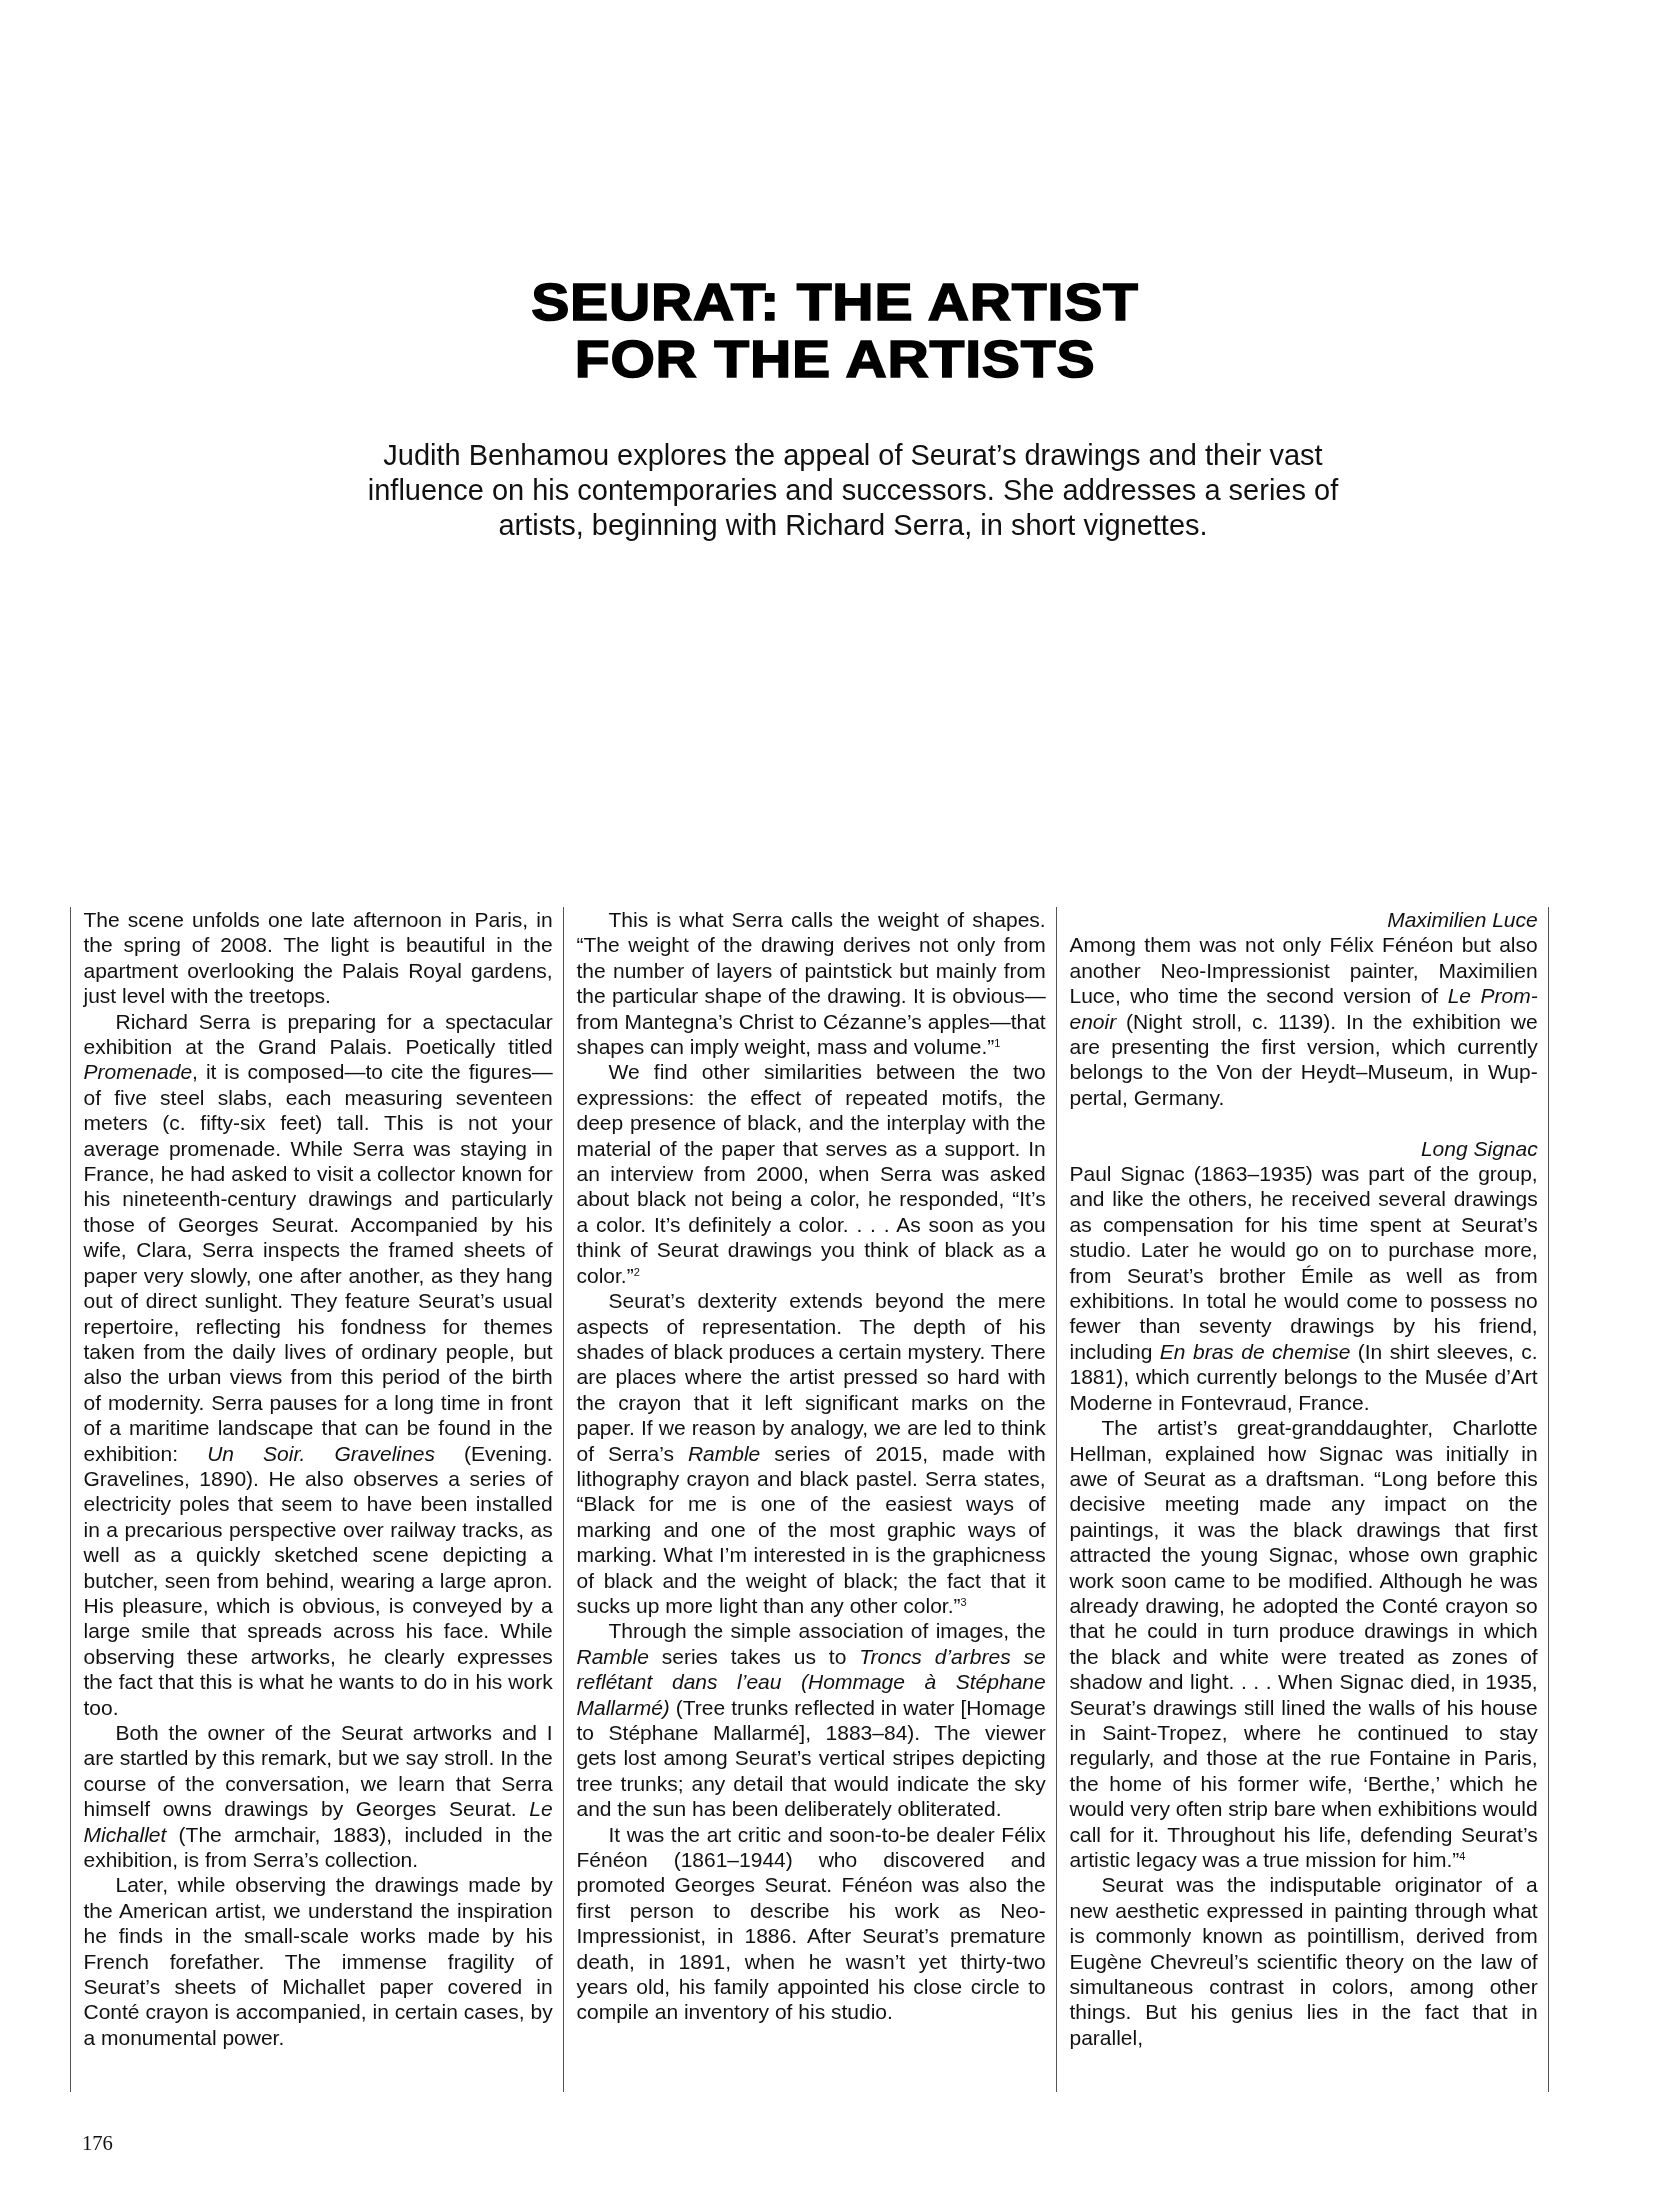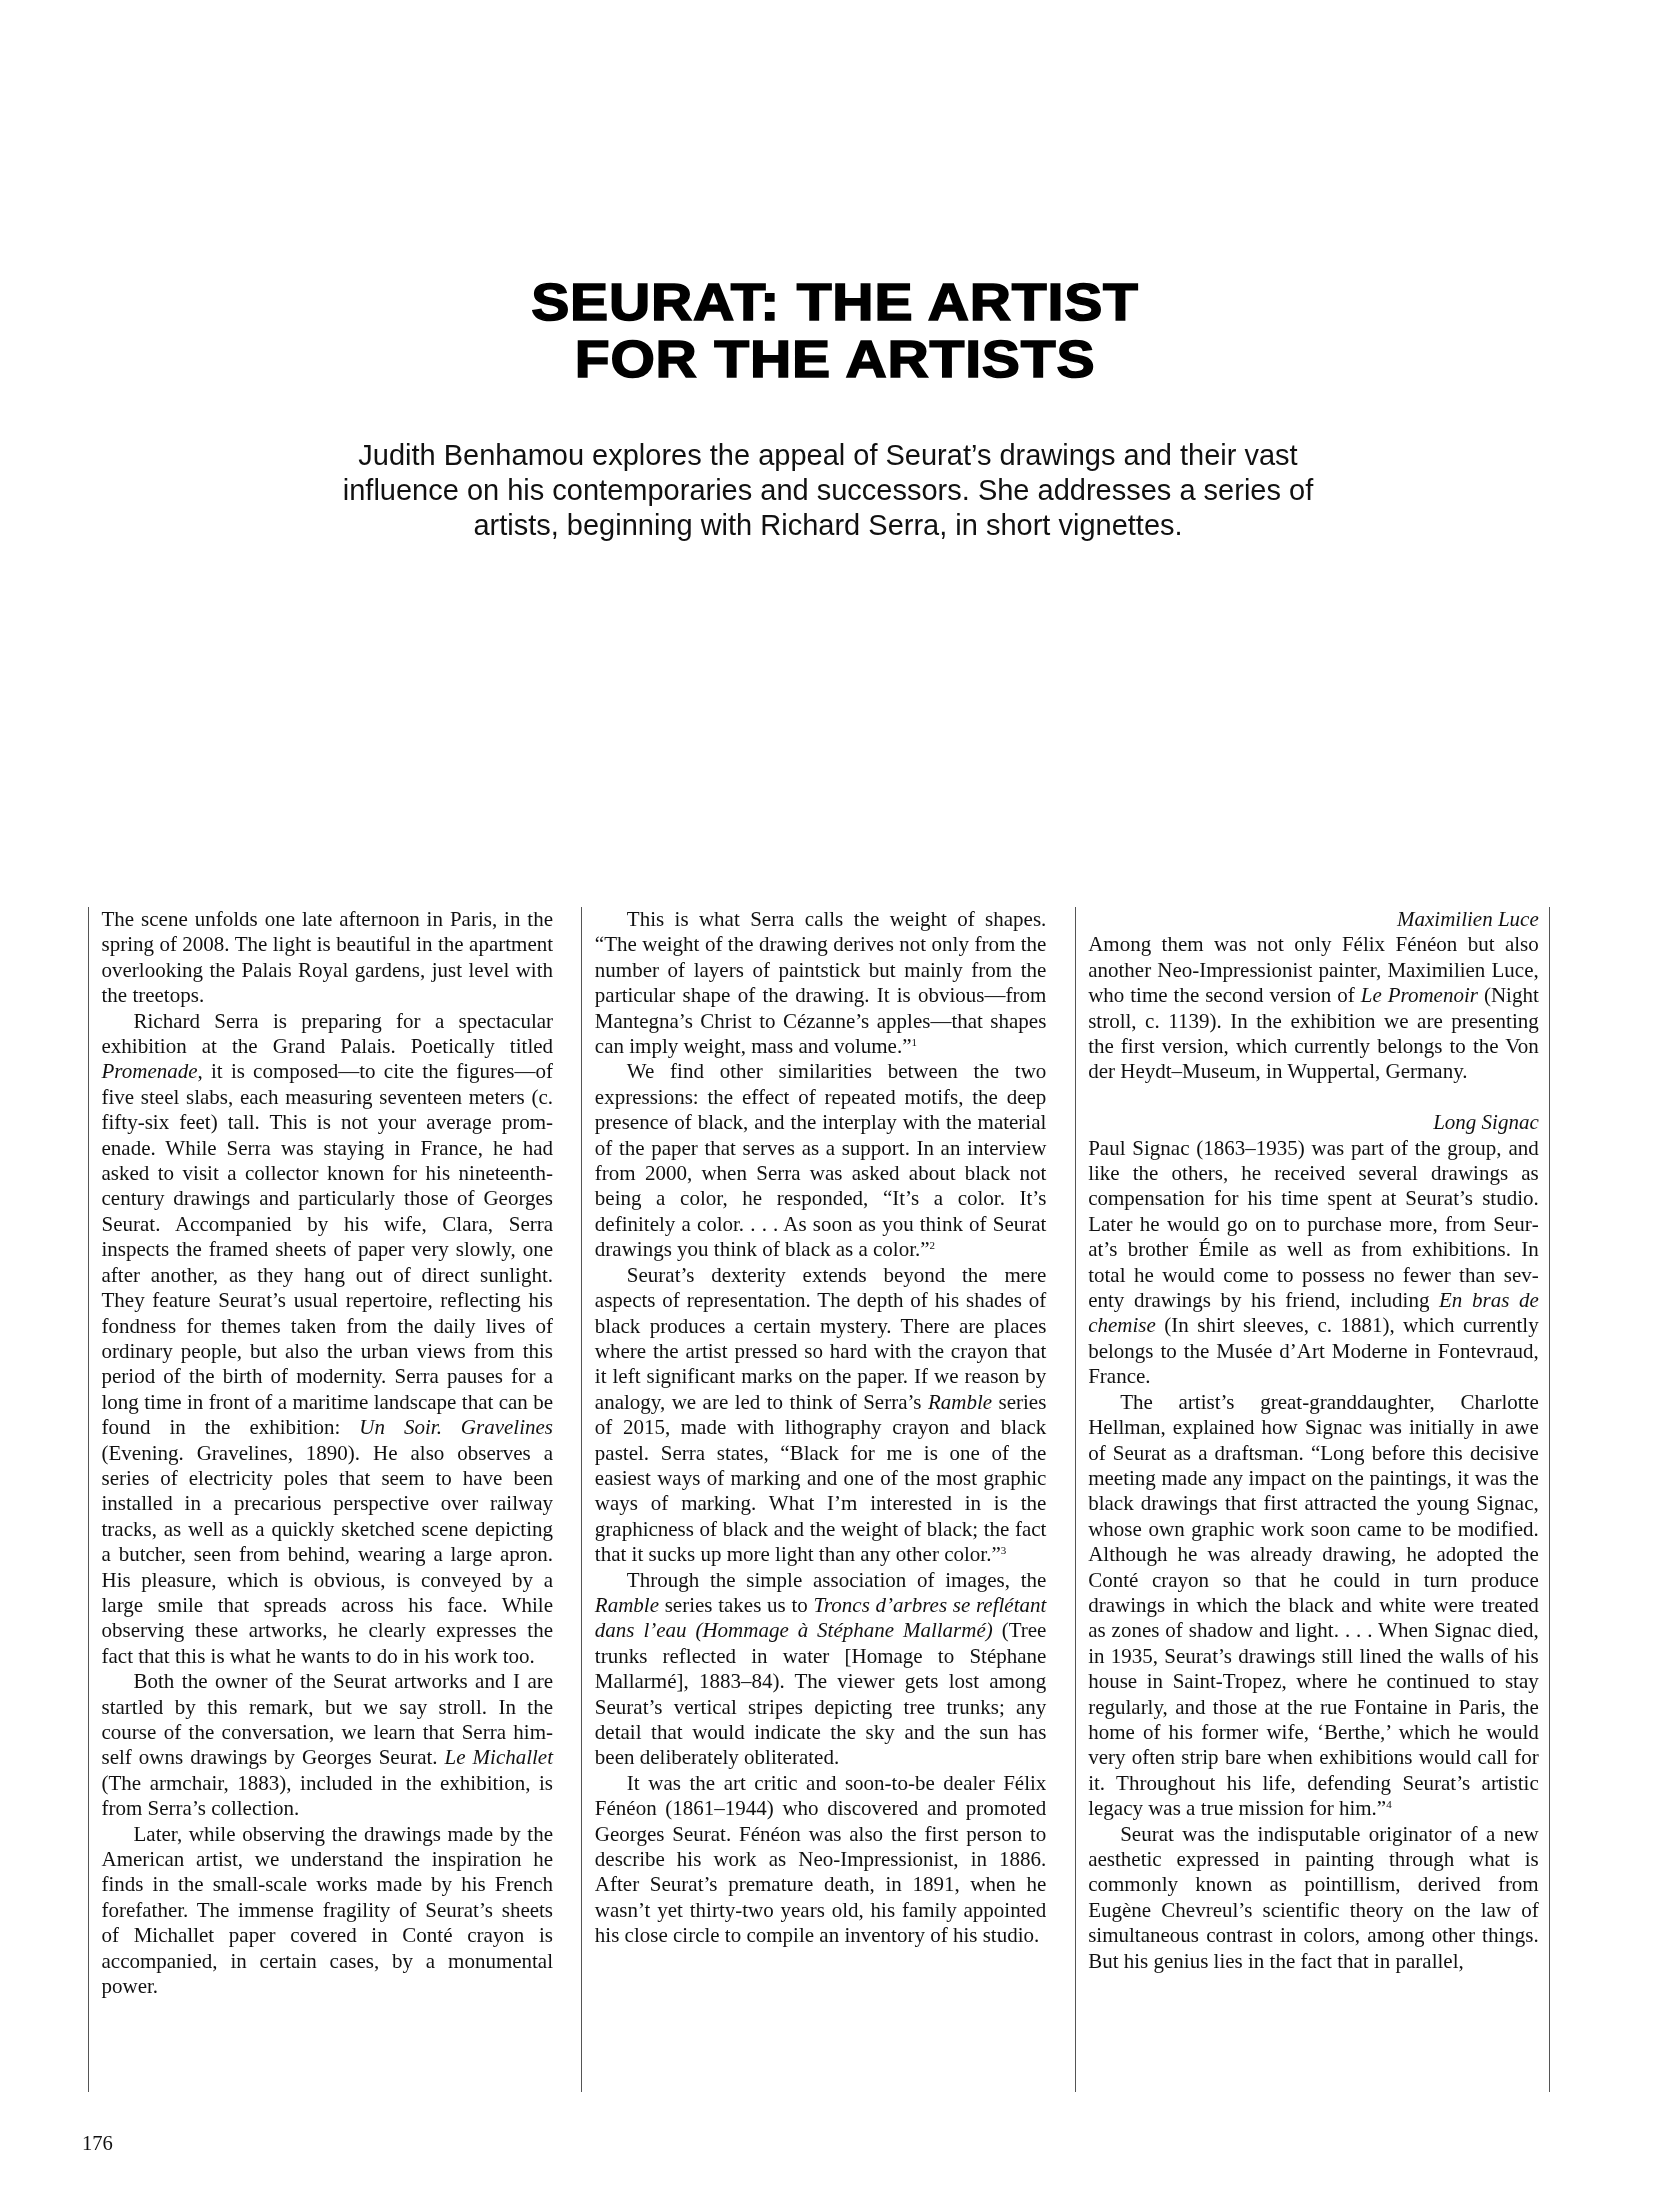--- a/index.html
+++ b/index.html
@@ -20,21 +20,21 @@
       font-size: 51px;
       line-height: 57px;
       letter-spacing: 0.7px;
       transform: scaleX(1.12);
       -webkit-text-stroke: 1.5px #000;
       color: #000;
       margin: 0;
     }
     .deck {
       position: absolute;
-      left: 302px;
+      left: 327px;
       width: 1052px;
       top: 438px;
       text-align: center;
       font-family: "Liberation Sans", "DejaVu Sans", sans-serif;
       font-size: 29px;
       line-height: 35px;
       color: #111;
       margin: 0;
     }
     .columns {
@@ -44,27 +44,26 @@
       width: 1480px;
       height: 1185px;
       display: flex;
     }
     .col {
       position: relative;
       width: 493px;
       border-left: 1.1px solid #555;
       padding: 0 10.3px 0 12.5px;
       box-sizing: border-box;
-      font-family: Liberation Serif, serif;
+      font-family: Liberation Sans, sans-serif;
       font-size: 21px;
       line-height: 25.4px;
       text-align: justify;
       hyphens: manual;
       overflow: hidden;
-      margin-left: 18px;
     }
     .col:last-child { border-right: 1.1px solid #555; }
     .col p { margin: 0; text-indent: 32px; }
     .col p.noindent { text-indent: 0; }
     .col .sec-head {
       margin: 0;
       font-style: italic;
       font-weight: normal;
       font-size: 21px;
       text-align: right;

